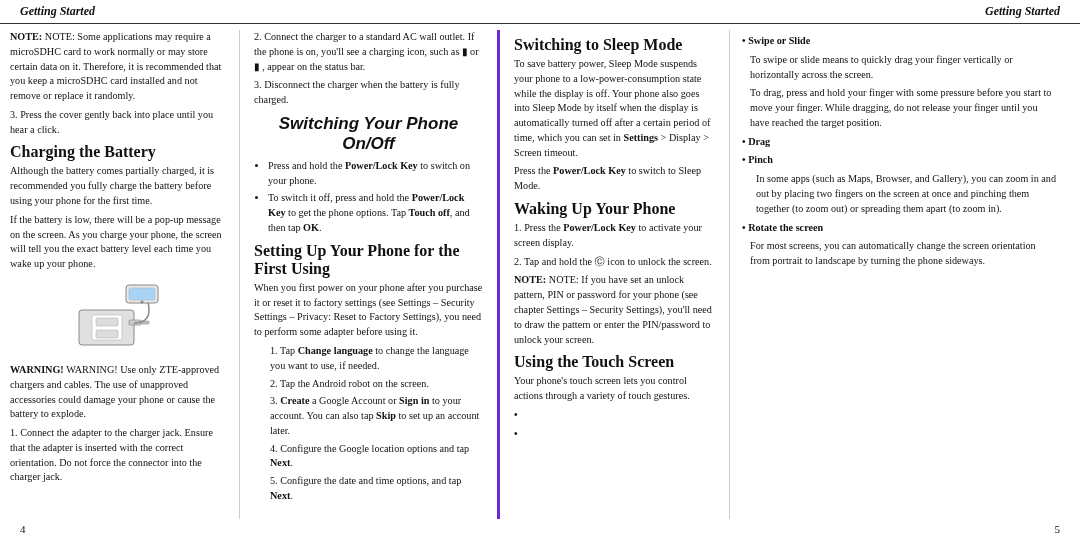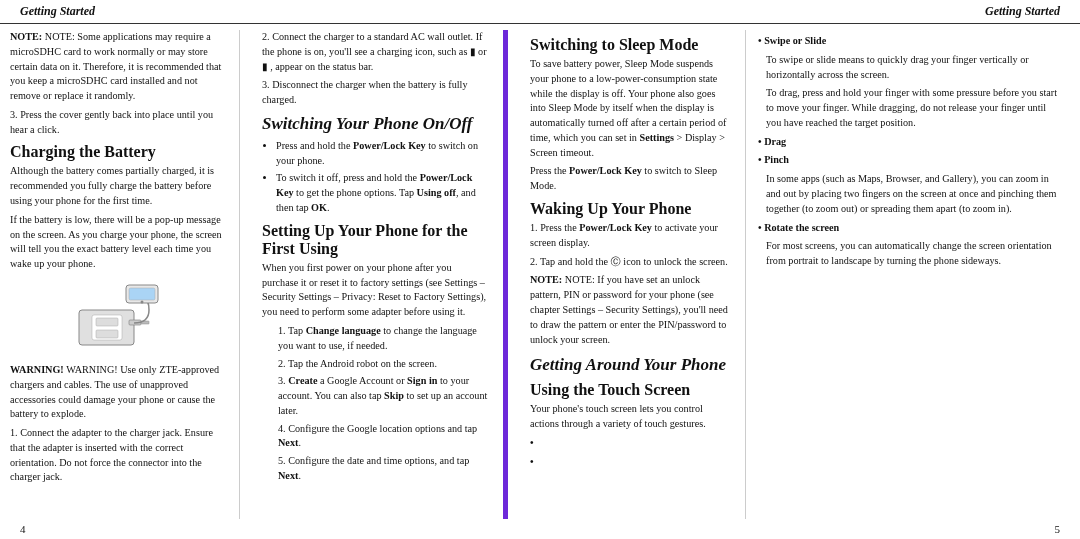--- a/index.html
+++ b/index.html
@@ -27,33 +27,33 @@
     }
     .header-left, .header-right {
       font-size: 12px;
       font-weight: bold;
       font-style: italic;
     }
     .content {
       display: flex;
       flex: 1;
       padding: 0 10px;
-      gap: 8px;
+      gap: 0;
     }
     .left-column {
       width: 230px;
       flex-shrink: 0;
       padding-right: 12px;
       border-right: 1px solid #ccc;
     }
     .middle-column {
       width: 260px;
       flex-shrink: 0;
       padding: 0 14px;
-      border-right: 5px solid #6d28d9;
+      border-right: 3px solid #6d28d9;
     }
     .right-column {
       flex: 1;
       display: flex;
       gap: 0;
     }
     .right-left {
       width: 230px;
       padding: 0 14px;
       border-right: 1px solid #ccc;
@@ -67,21 +67,22 @@
       justify-content: space-between;
       padding: 4px 20px;
       font-size: 11px;
     }
     h2 {
       font-size: 17px;
       font-weight: bold;
       font-style: italic;
       margin-bottom: 5px;
       margin-top: 6px;
-      font-family: Liberation Serif, serif;
+      font-family: Liberation Sans, sans-serif;
+      text-align: center;
     }
     h3 {
       font-size: 16px;
       font-weight: bold;
       margin-bottom: 3px;
       margin-top: 6px;
     }
     p {
       font-size: 10.2px;
       line-height: 1.45;
@@ -180,21 +181,21 @@
       </p>
       <p>3.  Disconnect the charger when the battery is fully charged.</p>
 
       <h2>Switching Your Phone On/Off</h2>
 
       <ul>
         <li>
           <span>Press and hold the </span><strong>Power/Lock Key</strong><span> to switch on your phone.</span>
         </li>
         <li>
-          <span>To switch it off, press and hold the </span><strong>Power/Lock Key</strong><span> to get the phone options. Tap </span><strong>Using off</strong><span>, and then tap </span><strong>OK</strong><span>.</span>
+          <span>To switch it off, press and hold the </span><strong>Power/Lock Key</strong><span> to get the phone options. Tap </span><strong>Touch off</strong><span>, and then tap </span><strong>OK</strong><span>.</span>
         </li>
       </ul>
 
       <h3>Setting Up Your Phone for the First Using</h3>
       <p>When you first power on your phone after you purchase it or reset it to factory settings (see Settings – Security Settings – Privacy: Reset to Factory Settings), you need to perform some adapter before using it.</p>
 
       <ol>
         <li style="list-style:none;padding-left:0">
           <span>1.  Tap </span><strong>Change language</strong><span> to change the language you want to use, if needed.</span>
         </li>
@@ -228,21 +229,20 @@
         <p>
           <span>1.  Press the </span><strong>Power/Lock Key</strong><span> to activate your screen display.</span>
         </p>
         <p>
           <span>2.  Tap and hold the</span> Ⓒ <span>icon to unlock the screen.</span>
         </p>
         <p>
           <strong>NOTE:</strong> <span>NOTE: If you have set an unlock pattern, PIN or password for your phone (see chapter Settings – Security Settings), you'll need to draw the pattern or enter the PIN/password to unlock your screen.</span>
         </p>
 
-        <h2 style="margin-top:8px">Getting Around Your Phone</h2>
         <h3>Using the Touch Screen</h3>
         <p>Your phone's touch screen lets you control actions through a variety of touch gestures.</p>
 
         <p>
           <span class="bullet-header">• <strong></strong></span>
         </p>
         <p style="margin-left:8px"></p>
 
         <p>
           <span class="bullet-header">• <strong></strong></span>
@@ -257,21 +257,21 @@
         <p style="margin-left:8px">To swipe or slide means to quickly drag your finger vertically or horizontally across the screen.</p>
 
         <p style="margin-left:8px">To drag, press and hold your finger with some pressure before you start to move your finger. While dragging, do not release your finger until you have reached the target position.</p>
         <p>
           <span class="bullet-header">• <strong>Drag</strong></span>
         </p>
 
         <p>
           <span class="bullet-header">• <strong>Pinch</strong></span>
         </p>
-        <p style="margin-left:8px">In some apps (such as Maps, Browser, and Gallery), you can zoom in and out by placing two fingers on the screen at once and pinching them together (to zoom out) or spreading them apart (to zoom in).</p>
+        <p style="margin-left:14px">In some apps (such as Maps, Browser, and Gallery), you can zoom in and out by placing two fingers on the screen at once and pinching them together (to zoom out) or spreading them apart (to zoom in).</p>
 
         <p>
           <span class="bullet-header">• <strong>Rotate the screen</strong></span>
         </p>
         <p style="margin-left:8px">For most screens, you can automatically change the screen orientation from portrait to landscape by turning the phone sideways.</p>
       </div>
 
     </div>
   </div>
 

